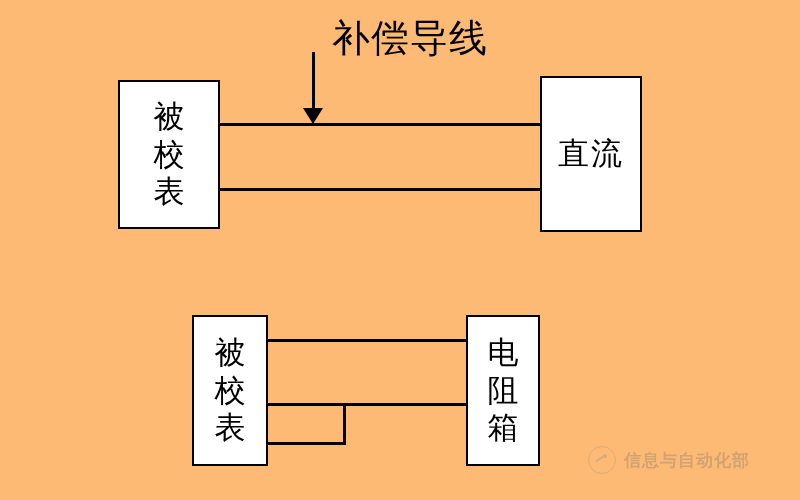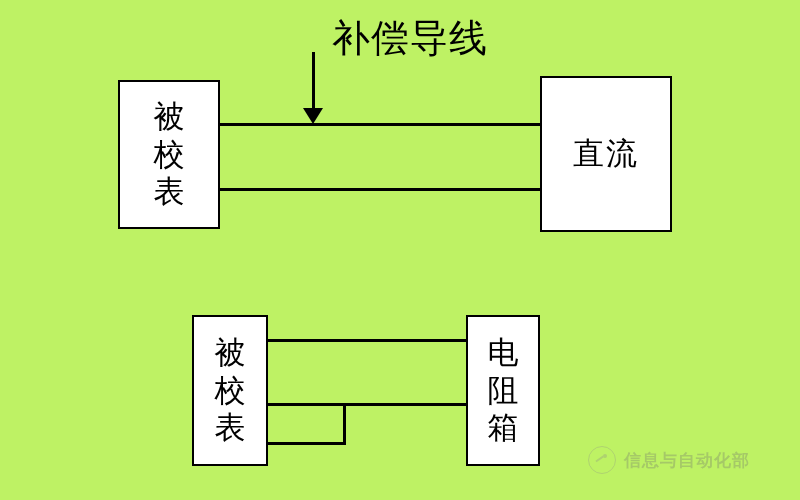--- a/index.html
+++ b/index.html
@@ -7,21 +7,21 @@
     padding: 0;
     background: #ffffff;
   }
   body {
     font-family: "Liberation Sans", "DejaVu Sans", sans-serif;
   }
   #canvas {
     position: relative;
     width: 800px;
     height: 500px;
-    background: #bef264;
+    background: #fdba74;
     overflow: hidden;
   }
 
   
   .box {
     position: absolute;
     box-sizing: border-box;
     border: 2px solid #000000;
     background: #ffffff;
     display: flex;
@@ -143,21 +143,21 @@
 
   <div class="wire h" style="left:218px; top:123px; width:324px;"></div>
   <div class="wire h" style="left:218px; top:188px; width:324px;"></div>
 
   <div class="box stack-narrow" style="left:118px; top:80px; width:102px; height:149px;">
     <span class="row">被</span>
     <span class="row">校</span>
     <span class="row">表</span>
   </div>
 
-  <div class="box" style="left:540px; top:76px; width:132px; height:156px;">
+  <div class="box" style="left:540px; top:76px; width:102px; height:156px;">
     <span class="row">直流</span>
   </div>
 
   <div class="wire h" style="left:266px; top:339px; width:204px;"></div>
   <div class="wire h" style="left:266px; top:403px; width:204px;"></div>
   <div class="wire h" style="left:266px; top:442px; width:80px;"></div>
   <div class="wire v" style="left:343px; top:403px; height:42px;"></div>
 
   <div class="box stack-narrow" style="left:192px; top:315px; width:76px; height:151px;">
     <span class="row">被</span>

